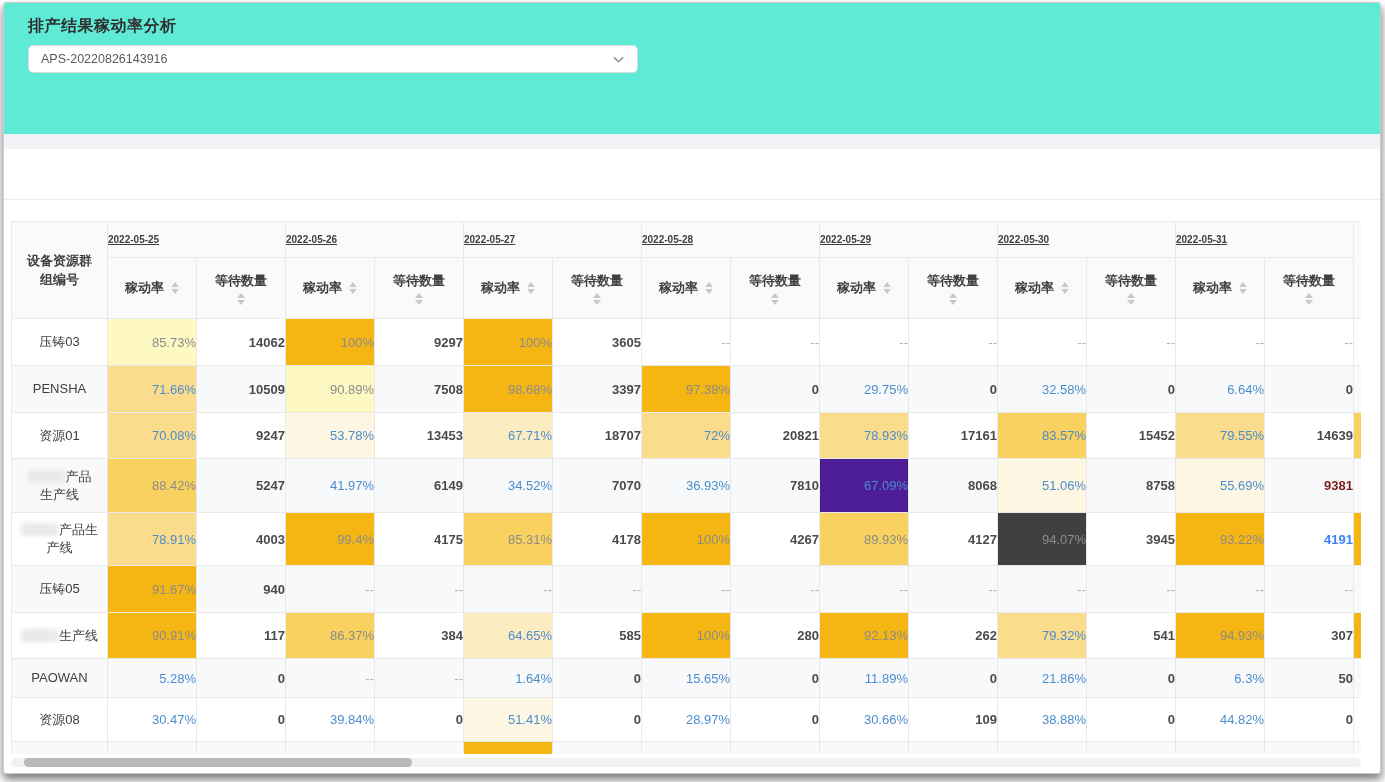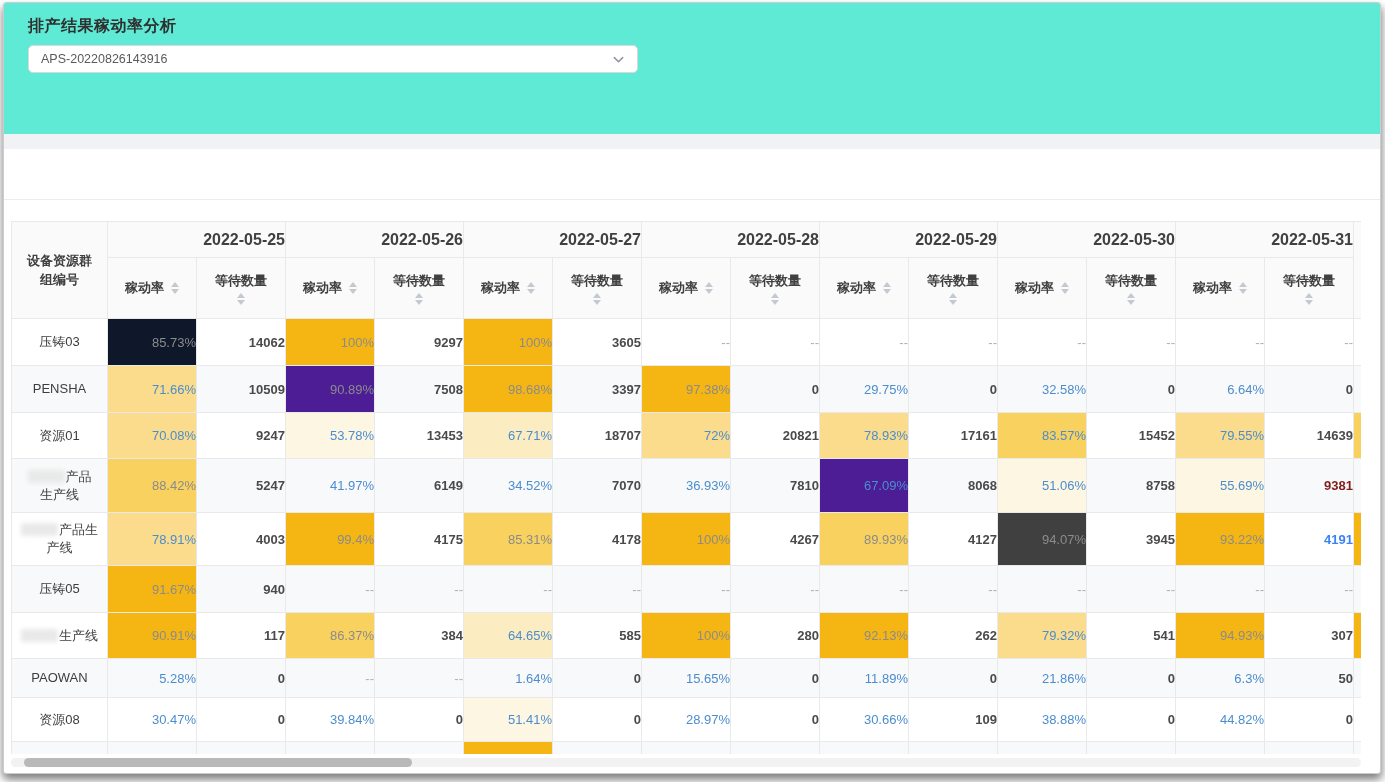--- a/index.html
+++ b/index.html
@@ -43,21 +43,21 @@
     border-collapse:collapse;table-layout:fixed;width:1431px;
     font-size:13px;
   }
   table.grid th,table.grid td{
     border-right:1px solid var(--border);border-bottom:1px solid var(--border);
     padding:0;overflow:hidden;white-space:nowrap;
   }
   table.grid{border-top:1px solid var(--border);border-left:1px solid var(--border);}
   table.grid thead th{background:#fafafa;font-weight:600;color:#404040;}
   .corner-th div{line-height:19px;text-align:center;}
-  .date-th{height:35px;text-align:right;font-size:16px;}
+  .date-th{height:35px;text-align:left;font-size:10px;text-decoration:underline;}
   .sub-th{height:60px;vertical-align:middle;}
   .sub-inline{display:flex;align-items:center;justify-content:center;gap:7px;}
   .sub-stack{display:flex;flex-direction:column;align-items:center;justify-content:center;gap:3px;}
   .caret-box{display:flex;flex-direction:column;align-items:center;cursor:pointer;}
   .caret{width:0;height:0;border-left:4px solid transparent;border-right:4px solid transparent;display:block;}
   .caret.up{border-bottom:5px solid #c4c9d0;margin-bottom:2px;}
   .caret.down{border-top:5px solid #c4c9d0;}
   td.name-cell{text-align:center;color:#3d3d3d;}
   td.name-cell .nm-line{line-height:18px;}
   .redact{
@@ -261,21 +261,21 @@
                   </span>
                 </div>
               </th>
             </tr>
           </thead>
           <tbody>
             <tr style="height: 47px;">
               <td class="name-cell">
                 <div class="nm-line">压铸03</div>
               </td>
-              <td class="val-cell" style="background-color: #0f172a; color: rgb(139, 139, 139);">85.73%</td>
+              <td class="val-cell" style="background-color: #fef9c3; color: rgb(139, 139, 139);">85.73%</td>
               <td class="val-cell wait-cell" style="color: rgb(74, 74, 74);">14062</td>
               <td class="val-cell" style="background-color: rgb(245, 182, 20); color: rgb(139, 139, 139);">100%</td>
               <td class="val-cell wait-cell" style="color: rgb(74, 74, 74);">9297</td>
               <td class="val-cell" style="background-color: rgb(245, 182, 20); color: rgb(139, 139, 139);">100%</td>
               <td class="val-cell wait-cell" style="color: rgb(74, 74, 74);">3605</td>
               <td class="val-cell" style="color: rgb(176, 176, 176);">--</td>
               <td class="val-cell wait-cell" style="color: rgb(176, 176, 176); font-weight: 400;">--</td>
               <td class="val-cell" style="color: rgb(176, 176, 176);">--</td>
               <td class="val-cell wait-cell" style="color: rgb(176, 176, 176); font-weight: 400;">--</td>
               <td class="val-cell" style="color: rgb(176, 176, 176);">--</td>
@@ -283,21 +283,21 @@
               <td class="val-cell" style="color: rgb(176, 176, 176);">--</td>
               <td class="val-cell wait-cell" style="color: rgb(176, 176, 176); font-weight: 400;">--</td>
               <td></td>
             </tr>
             <tr class="stripe" style="height: 47px;">
               <td class="name-cell">
                 <div class="nm-line">PENSHA</div>
               </td>
               <td class="val-cell" style="background-color: rgb(250, 220, 140); color: rgb(76, 141, 205);">71.66%</td>
               <td class="val-cell wait-cell" style="color: rgb(74, 74, 74);">10509</td>
-              <td class="val-cell" style="background-color: #4c1d95; color: rgb(139, 139, 139);">90.89%</td>
+              <td class="val-cell" style="background-color: #fef9c3; color: rgb(139, 139, 139);">90.89%</td>
               <td class="val-cell wait-cell" style="color: rgb(74, 74, 74);">7508</td>
               <td class="val-cell" style="background-color: rgb(245, 182, 20); color: rgb(139, 139, 139);">98.68%</td>
               <td class="val-cell wait-cell" style="color: rgb(74, 74, 74);">3397</td>
               <td class="val-cell" style="background-color: rgb(245, 182, 20); color: rgb(139, 139, 139);">97.38%</td>
               <td class="val-cell wait-cell" style="color: rgb(74, 74, 74);">0</td>
               <td class="val-cell" style="color: rgb(76, 141, 205);">29.75%</td>
               <td class="val-cell wait-cell" style="color: rgb(74, 74, 74);">0</td>
               <td class="val-cell" style="color: rgb(76, 141, 205);">32.58%</td>
               <td class="val-cell wait-cell" style="color: rgb(74, 74, 74);">0</td>
               <td class="val-cell" style="color: rgb(76, 141, 205);">6.64%</td>

